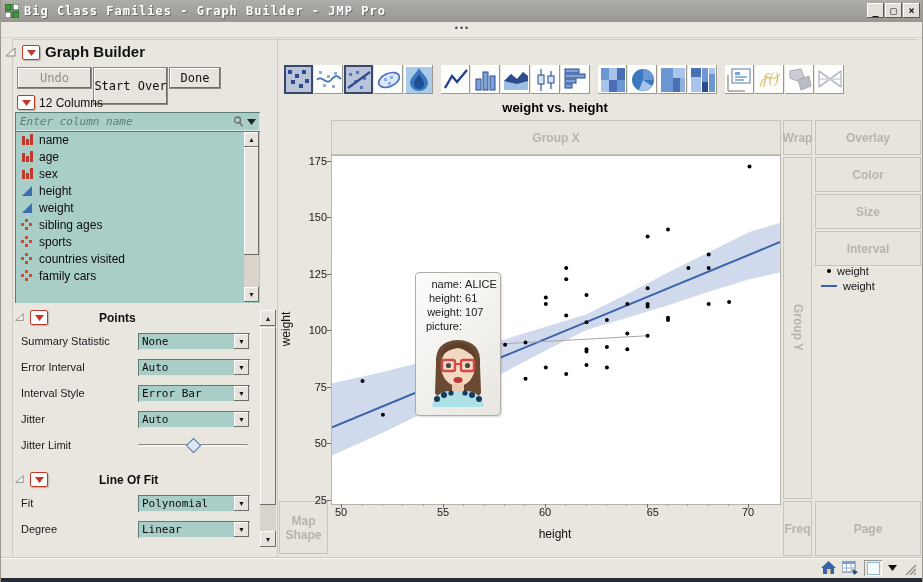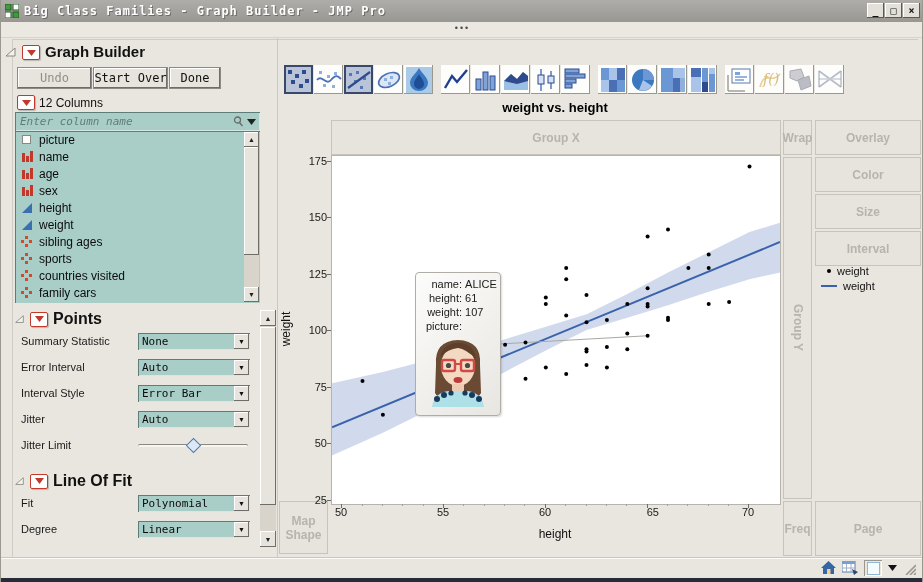--- a/index.html
+++ b/index.html
@@ -34,21 +34,21 @@
   #search-input{flex:1;font-family:"DejaVu Sans Mono",monospace;font-style:italic;font-size:11px;color:#5f7d78;padding-left:5px;}
   #col-list{left:14px;top:131px;width:245px;height:172px;background:#a9cec7;box-shadow:inset 1px 1px 0 #5f7d78;overflow:hidden;}
   .col-row{height:17px;display:flex;align-items:center;padding-left:6px;gap:6px;font-size:12px;color:#0c0c0c;}
   .col-row svg{flex:none;}
   
   .sb-btn{background:#e7e4dd;box-shadow:inset -1px -1px 0 #6f6d67,inset 1px 1px 0 #fff;display:flex;align-items:center;justify-content:center;font-size:7px;color:#222;}
   .sb-track{background:#d8d4cc;}
   .sb-thumb{background:#e7e4dd;box-shadow:inset -1px -1px 0 #6f6d67,inset 1px 1px 0 #fff;}
   
   .panel-header{display:flex;align-items:center;gap:5px;}
-  .panel-header .ptitle{font-size:16px;font-weight:bold;color:#111;}
+  .panel-header .ptitle{font-size:12px;font-weight:bold;color:#111;margin-left:46px;}
   .prop-label{font-size:11px;color:#1a1a1a;}
   .combo{width:112px;height:17px;background:#a9cec7;box-shadow:inset 1px 1px 0 #5f7d78,inset -1px -1px 0 #d7e8e4;display:flex;align-items:center;}
   .combo .ctext{flex:1;font-family:"DejaVu Sans Mono",monospace;font-size:11px;color:#0c0c0c;padding-left:4px;white-space:nowrap;overflow:hidden;}
   .combo .cbtn2{width:15px;height:15px;margin:1px;background:#e7e4dd;box-shadow:inset -1px -1px 0 #6f6d67,inset 1px 1px 0 #fff;display:flex;align-items:center;justify-content:center;font-size:7px;color:#111;}
   .slider-track{height:3px;background:#f6f5f2;box-shadow:inset 0 1px 0 #8a887f;border-radius:2px;}
   .slider-thumb{width:9px;height:9px;background:#dce9f5;border:1px solid #4a78b0;transform:rotate(45deg);}
   
   .zone{border:1px solid #c7c4bc;background:#e7e4dd;color:#b7b4ab;font-weight:bold;font-size:12px;display:flex;align-items:center;justify-content:center;text-align:center;}
   .zone.vert{writing-mode:vertical-rl;}
   #chart-title{left:330px;top:100px;width:448px;text-align:center;font-size:13px;font-weight:bold;color:#000;}
@@ -102,21 +102,21 @@
     </svg>
 </div>
 <div class="abs red-menu-btn" style="left:21px;top:45px;">
   <svg width="9" height="6" viewBox="0 0 9 6">
       <polygon points="0,0 9,0 4.5,6" fill="#c0392b"></polygon>
     </svg>
 </div>
 <div class="abs" id="gb-header-title" style="left:44px;top:43px;">Graph Builder</div>
 
 <div class="abs cbtn disabled" style="left:17px;top:68px;width:73px;height:20px;">Undo</div>
-<div class="abs cbtn" style="left:93px;top:68px;width:73px;height:20px;">Start Over</div>
+<div class="abs cbtn" style="left:93px;top:68px;width:73px;height:36px;">Start Over</div>
 <div class="abs cbtn" style="left:169px;top:68px;width:50px;height:20px;">Done</div>
 
 <div class="abs" id="palette">
     <div class="pal-btn selected">
       <svg width="26" height="26" viewBox="0 0 26 26">
         <rect x="2" y="3" width="4" height="4" fill="#2d4b8e"></rect>
         <rect x="9" y="7" width="4" height="4" fill="#2d4b8e"></rect>
         <rect x="16" y="3" width="4" height="4" fill="#2d4b8e"></rect>
         <rect x="5" y="13" width="4" height="4" fill="#2d4b8e"></rect>
         <rect x="13" y="17" width="4" height="4" fill="#2d4b8e"></rect>
@@ -275,26 +275,20 @@
   <span id="search-input">Enter column name</span>
   <svg width="11" height="11" viewBox="0 0 11 11" style="margin-right:3px;">
       <circle cx="4.5" cy="4" r="3" fill="none" stroke="#6a6a66" stroke-width="1.3"></circle>
       <line x1="6.5" y1="6.5" x2="9.5" y2="10" stroke="#6a6a66" stroke-width="1.3"></line>
     </svg>
   <svg width="9" height="6" viewBox="0 0 9 6" style="margin-right:4px;">
       <polygon points="0,0 9,0 4.5,6" fill="#222"></polygon>
     </svg>
 </div>
 <div class="abs" id="col-list">
-    <div class="col-row">
-      <svg width="12" height="12" viewBox="0 0 12 12">
-        <rect x="1.5" y="1.5" width="8" height="8" fill="#fdfdfb" stroke="#8a887f"></rect>
-      </svg>
-      <span>picture</span>
-    </div>
     <div class="col-row">
       <svg width="12" height="12" viewBox="0 0 12 12">
         <rect x="1" y="2" width="3" height="9" fill="#c0392b"></rect>
         <rect x="5" y="5" width="3" height="6" fill="#c0392b"></rect>
         <rect x="9" y="0" width="3" height="11" fill="#c0392b"></rect>
       </svg>
       <span>name</span>
     </div>
     <div class="col-row">
       <svg width="12" height="12" viewBox="0 0 12 12">

